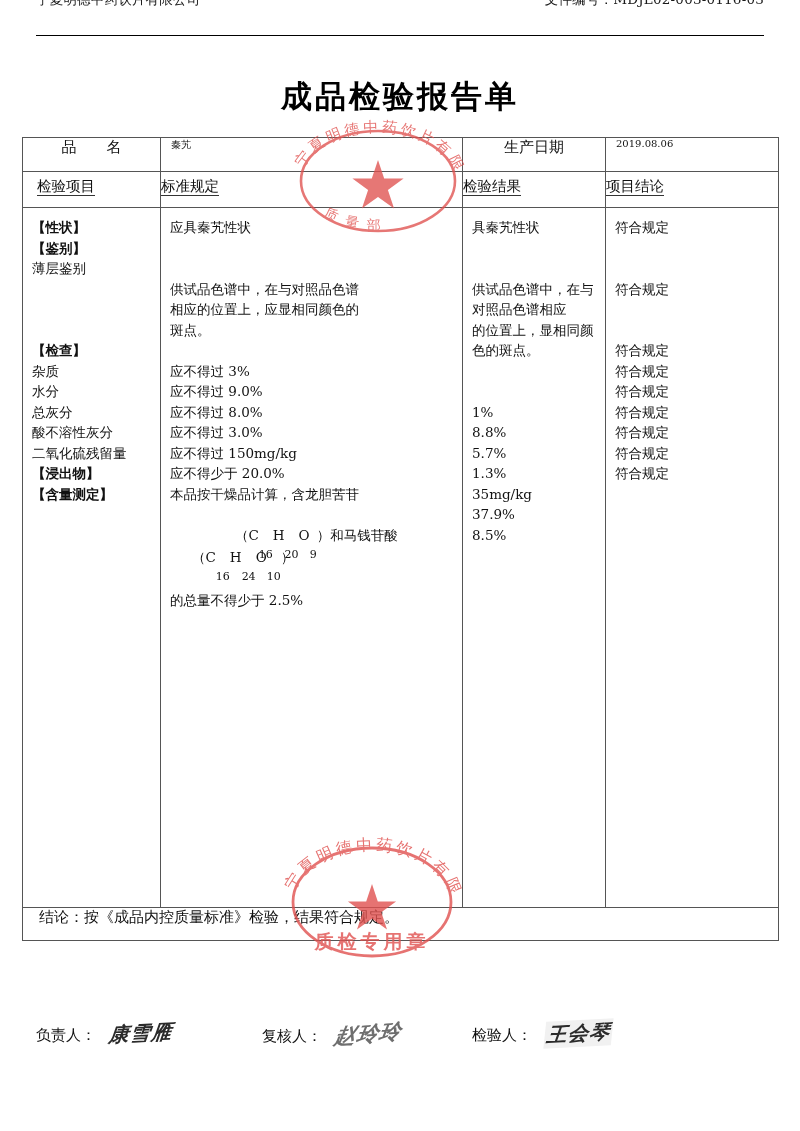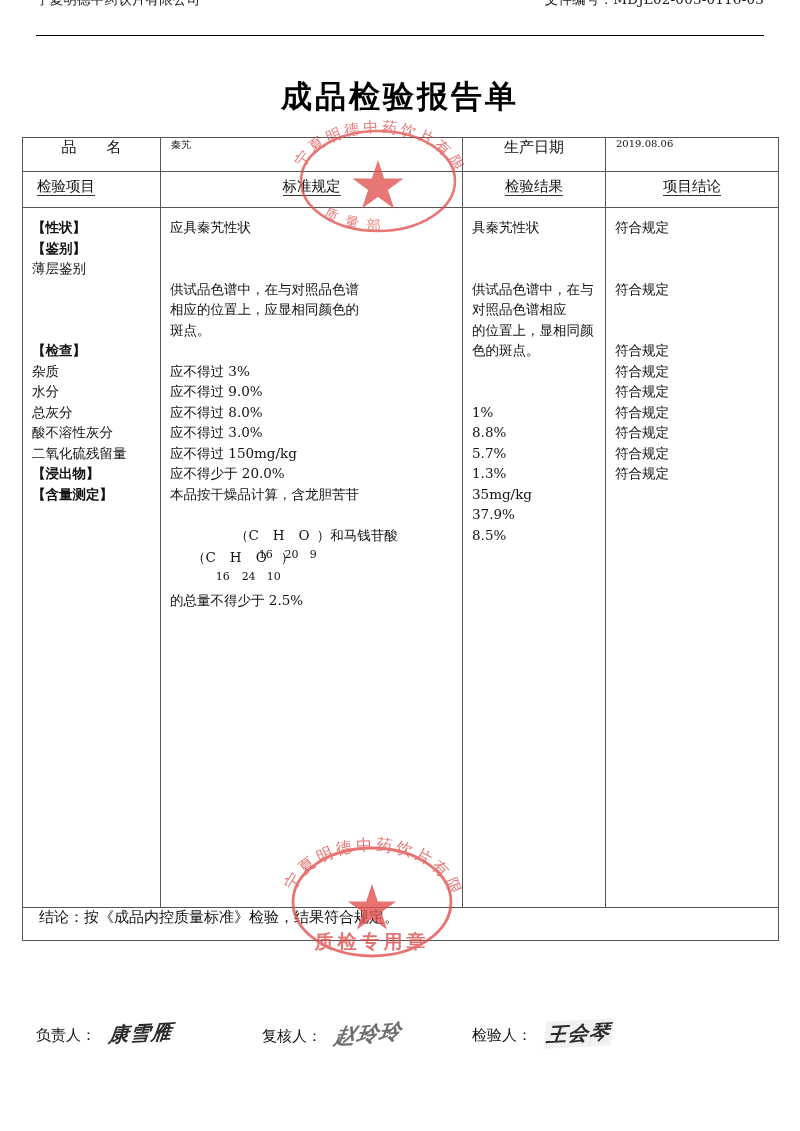--- a/index.html
+++ b/index.html
@@ -93,21 +93,20 @@
     height: 33px;
     font-size: 10px;
     vertical-align: middle;
     padding-left: 10px !important;
     font-family: "DejaVu Serif", "Liberation Serif", serif;
   }
 
   
   .res-head {
     height: 30px;
-    text-align: center;
     vertical-align: top;
     padding-top: 5px !important;
     font-size: 14.5px;
   }
   .res-head span {
     border-bottom: 1px solid #333;
     padding-bottom: 1px;
   }
   .res-head.left-al {
     text-align: left;

